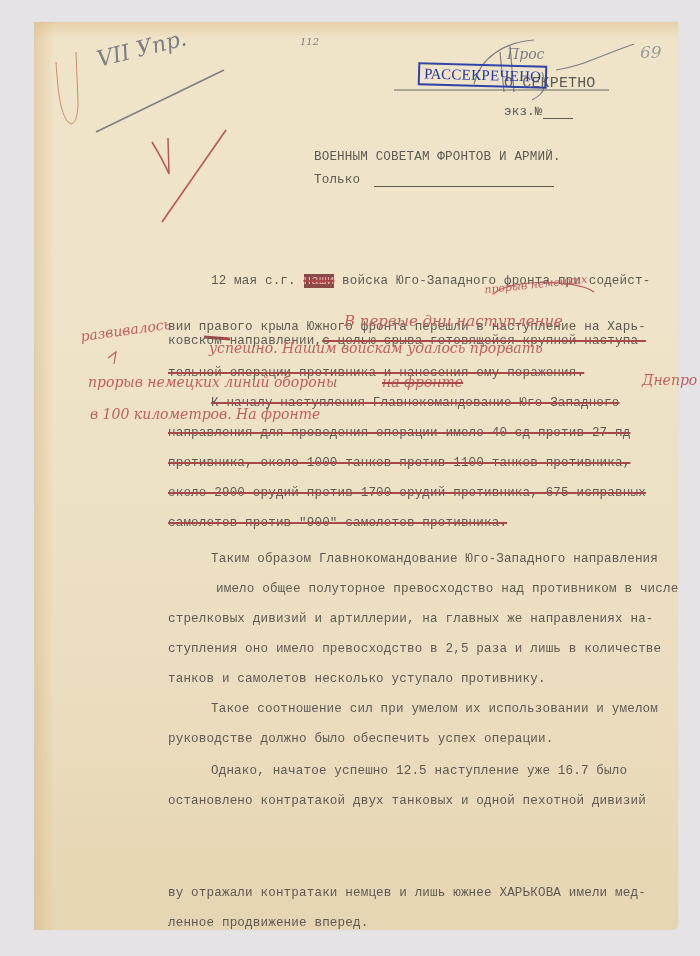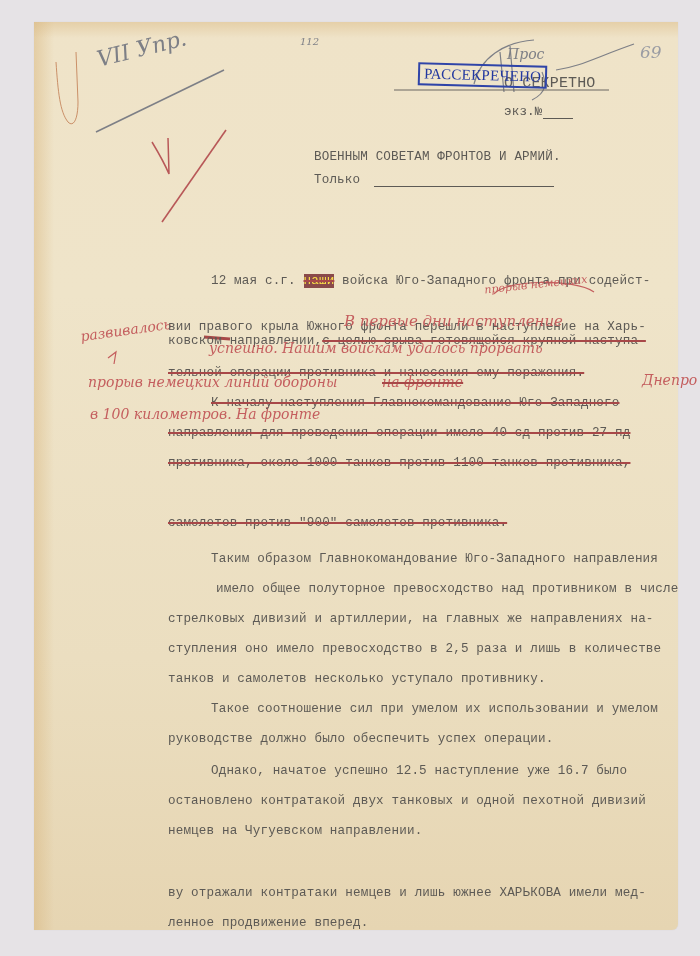--- a/index.html
+++ b/index.html
@@ -81,50 +81,50 @@
 
   <div class="abs type" style="left:280px;top:151px;">
     <span>Только</span>
     <span class="underline-blank" style="width:180px;height:12px;margin-left:6px;"></span>
   </div>
 
   <div class="abs hand-red" style="left:46px;top:300px;font-size:14px;transform:rotate(-8deg);">развивалось</div>
 
   <div class="abs type line" style="left:177px;top:244px;">
     <span>12 мая с.г.</span>
-    <span class="strike" style="color:#fde047;background:#8a4a4a;">наши</span>
+    <span class="strike" style="color:#fca5a5;background:#8a4a4a;">наши</span>
     <span>войска Юго-Западного фронта при содейст-</span>
   </div>
   <div class="abs type line" style="left:134px;top:290px;">вии правого крыла Южного фронта перешли в наступление на Харь-</div>
   <div class="abs type line" style="left:134px;top:304px;">
     <span>ковском направлении,</span><span class="strike">с целью срыва готовящейся крупной наступа-</span>
   </div>
   <div class="abs type line strike" style="left:134px;top:336px;">тельной операции противника и нанесения ему поражения.</div>
 
   <div class="abs hand-red" style="left:450px;top:256px;font-size:11px;transform:rotate(-6deg);">прорыв немецких</div>
   <div class="abs hand-red" style="left:310px;top:290px;font-size:15px;">В первые дни наступление</div>
   <div class="abs hand-red" style="left:175px;top:318px;font-size:14px;">успешно. Нашим войскам удалось прорвать</div>
   <div class="abs hand-red" style="left:54px;top:352px;font-size:14px;">прорыв немецких линий обороны</div>
   <div class="abs hand-red strike" style="left:348px;top:352px;font-size:14px;">на фронте</div>
   <div class="abs hand-red" style="left:608px;top:350px;font-size:14px;">Днепро</div>
   <div class="abs hand-red" style="left:56px;top:384px;font-size:14px;">в 100 километров. На фронте</div>
 
   <div class="abs type line strike" style="left:177px;top:366px;">К началу наступления Главнокомандование Юго-Западного</div>
   <div class="abs type line strike" style="left:134px;top:396px;">направления для проведения операции имело 40 сд против 27 пд</div>
   <div class="abs type line strike" style="left:134px;top:426px;">противника, около 1000 танков против 1100 танков противника,</div>
+  <div class="abs type line strike" style="left:134px;top:456px;">около 2900 орудий против 1700 орудий противника, 675 исправных</div>
   <div class="abs type line strike" style="left:134px;top:486px;">самолетов против "900" самолетов противника.</div>
 
   <div class="abs type line" style="left:177px;top:522px;">Таким образом Главнокомандование Юго-Западного направления</div>
   <div class="abs type line" style="left:134px;top:552px;margin-left:48px;">имело общее полуторное превосходство над противником в числе</div>
   <div class="abs type line" style="left:134px;top:582px;">стрелковых дивизий и артиллерии, на главных же направлениях на-</div>
   <div class="abs type line" style="left:134px;top:612px;">ступления оно имело превосходство в 2,5 раза и лишь в количестве</div>
   <div class="abs type line" style="left:134px;top:642px;">танков и самолетов несколько уступало противнику.</div>
 
   <div class="abs type line" style="left:177px;top:672px;">Такое соотношение сил при умелом их использовании и умелом</div>
   <div class="abs type line" style="left:134px;top:702px;">руководстве должно было обеспечить успех операции.</div>
 
   <div class="abs type line" style="left:177px;top:734px;">Однако, начатое успешно 12.5 наступление уже 16.7 было</div>
   <div class="abs type line" style="left:134px;top:764px;">остановлено контратакой двух танковых и одной пехотной дивизий</div>
-  <div class="abs type line" style="left:134px;top:794px;">немцев на Чугуевском направлении.</div>
 
   <div class="abs type line" style="left:134px;top:856px;">ву отражали контратаки немцев и лишь южнее ХАРЬКОВА имели мед-</div>
   <div class="abs type line" style="left:134px;top:886px;">ленное продвижение вперед.</div>
 </div>
 
 </body></html>

